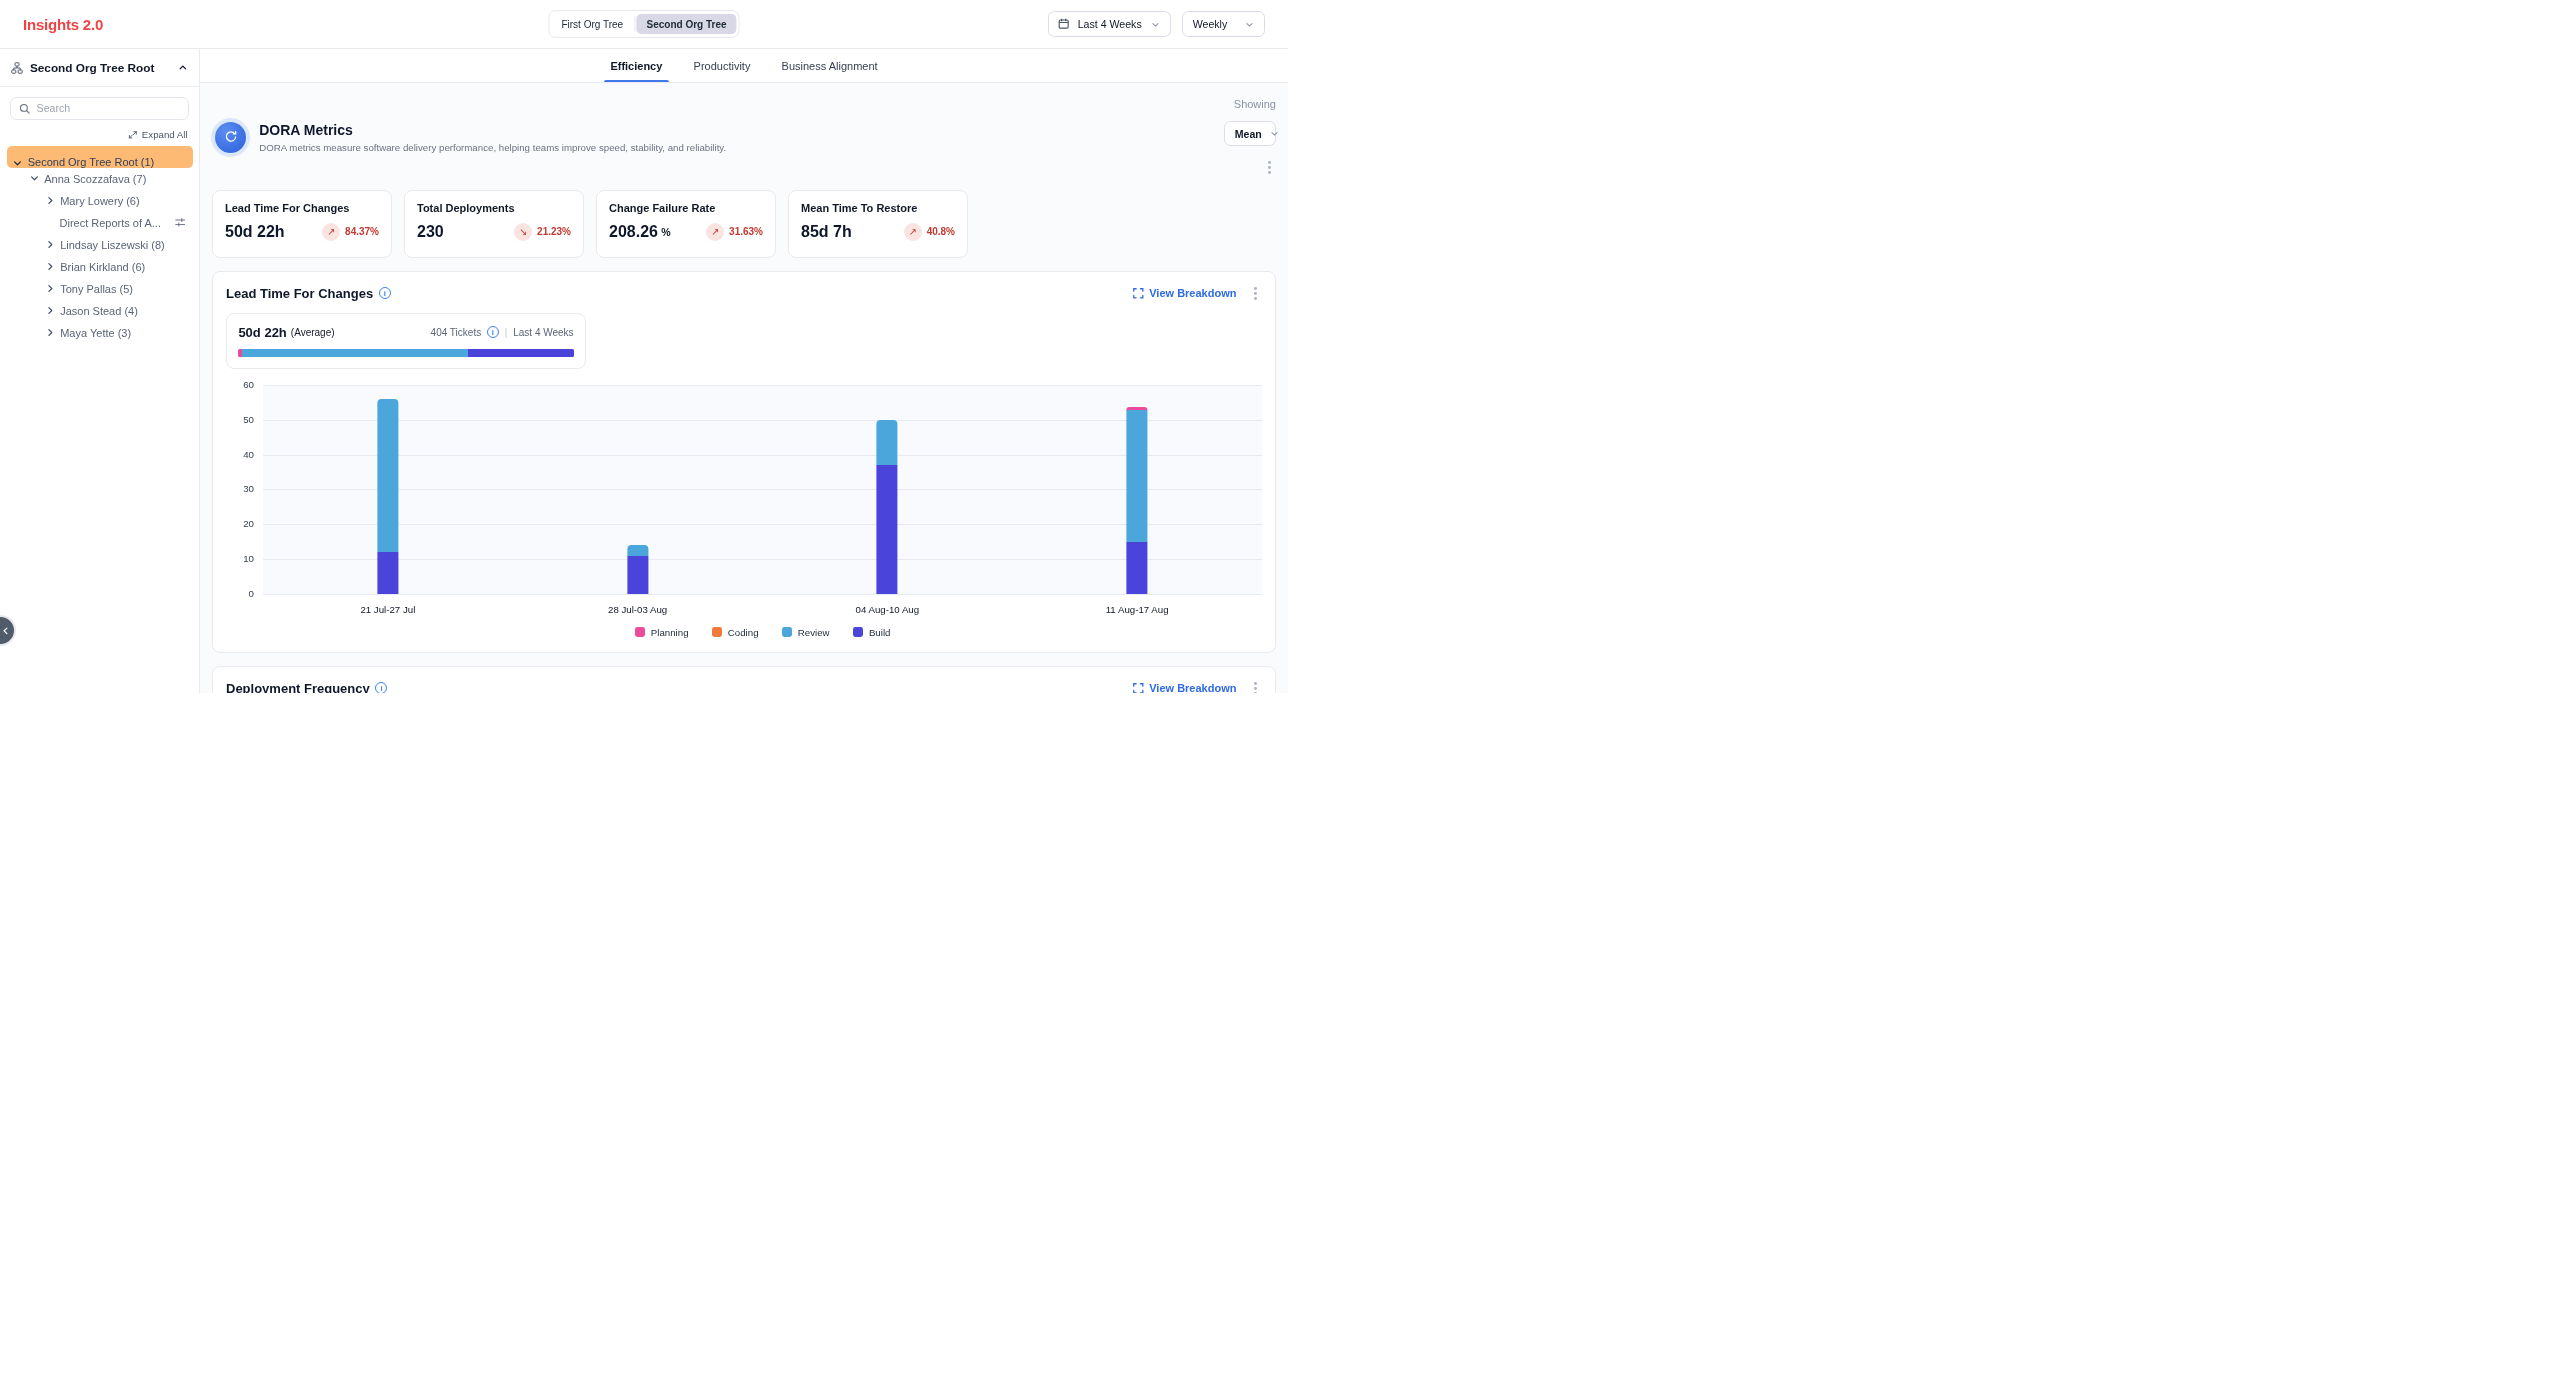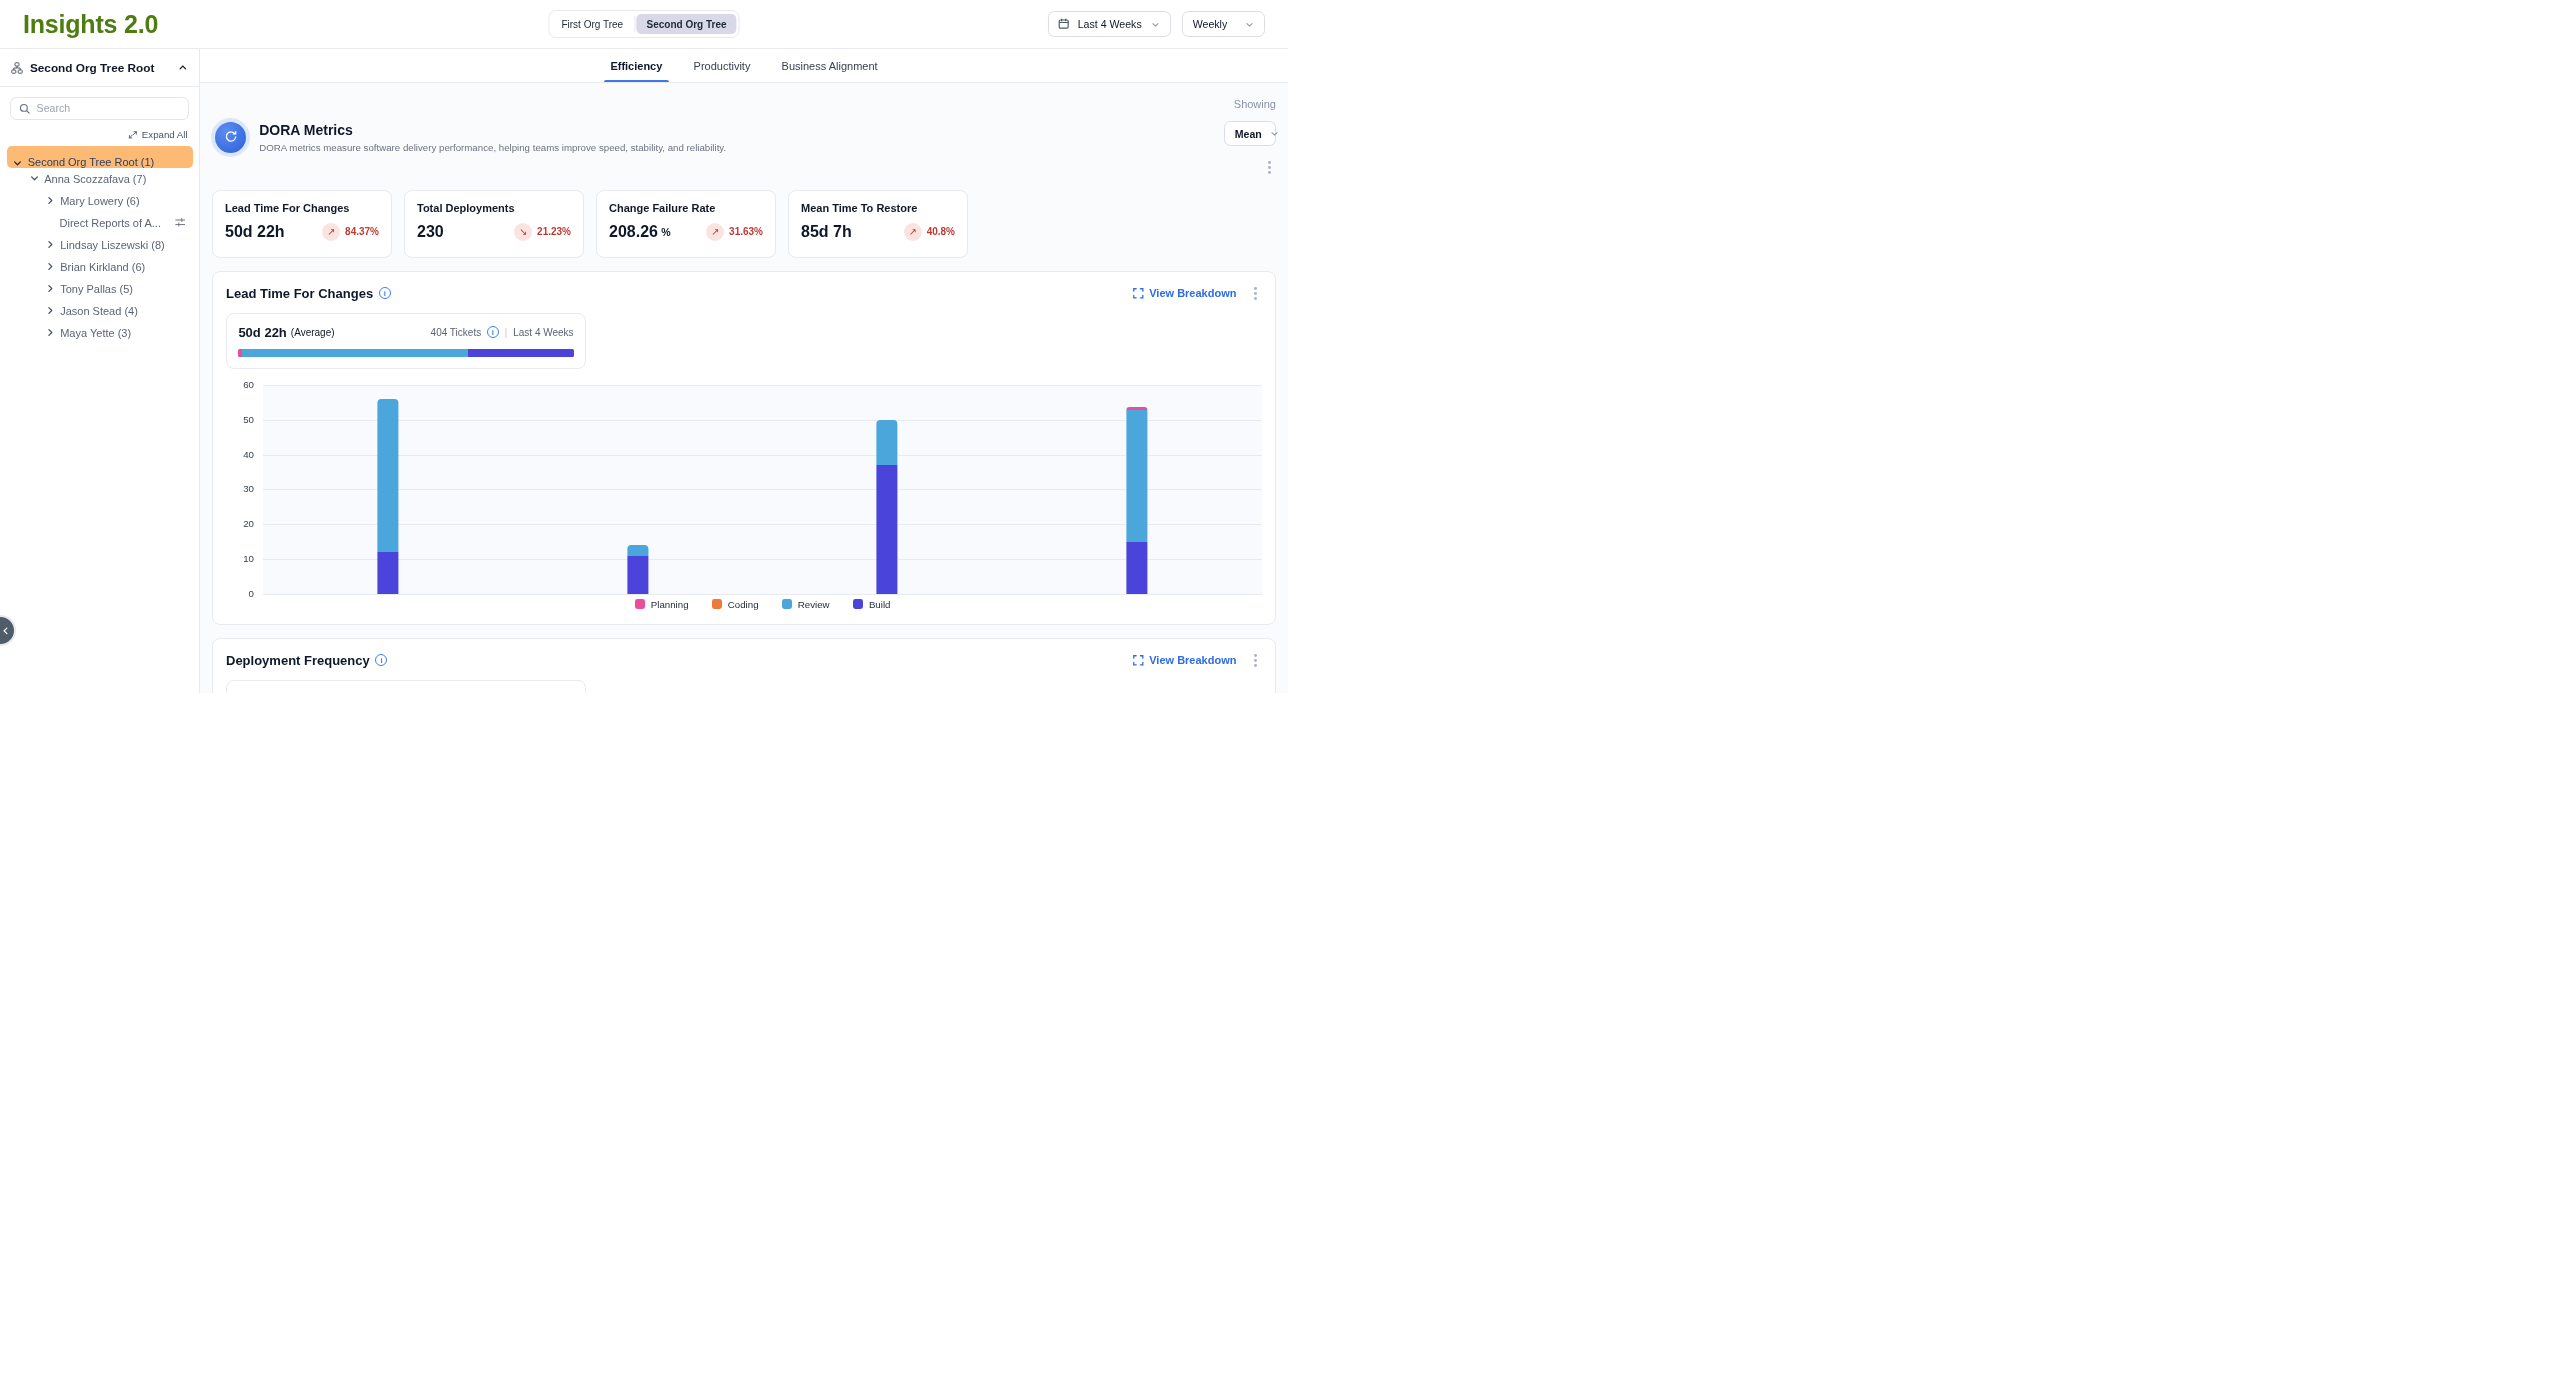--- a/index.html
+++ b/index.html
@@ -2,21 +2,21 @@
 <html style="font-size:13px"><head>
 <meta charset="utf-8">
 <style>
   * { margin:0; padding:0; box-sizing:border-box; }
   html,body { width:1288px; height:693px; overflow:hidden; background:#fff;
     font-family:"Liberation Sans", sans-serif; color:#111827; }
 
   
   .app-header { height:49px; display:flex; align-items:center; padding:0 23px;
     border-bottom:0.8px solid #E8EAEE; position:relative; background:#fff; }
-  .page-title { font-size:25px; font-weight:700; color:#4d7c0f; letter-spacing:-0.2px; }
+  .page-title { font-size:15px; font-weight:700; color:#ef4444; letter-spacing:-0.2px; }
   .org-toggle { position:absolute; left:50%; transform:translateX(-50%);
     display:flex; align-items:center; border:0.8px solid #E8E8F0; border-radius:7.3px;
     background:#fff; padding:2.4px; }
   .toggle-btn { border:none; background:transparent; font-family:inherit; font-size:10px;
     color:#1F2937; padding:4.9px 9.7px; border-radius:4.9px; cursor:pointer; white-space:nowrap; }
   .toggle-btn.active { background:#D9D8E6; font-weight:700; }
   .toggle-div { width:0.8px; height:16px; background:#E5E7EB; margin:0 1.6px; }
   .header-right { margin-left:auto; display:flex; gap:11.4px; }
   .select { display:flex; align-items:center; gap:8px; border:0.8px solid #DCDCE6;
     border-radius:6.5px; padding:5.7px 9.7px; font-size:10.6px; color:#111827; background:#fff;
@@ -447,20 +447,26 @@
               <div class="bar" style="left:62.5%">
                 <span style="height:129px;background:#4A44DB;"></span>
                 <span style="height:45px;background:#4AA6DB;border-radius:4px 4px 0 0;"></span>
               </div>
               <div class="bar" style="left:87.5%">
                 <span style="height:52px;background:#4A44DB;"></span>
                 <span style="height:132px;background:#4AA6DB;"></span>
                 <span style="height:2.4px;background:#EC4C9C;border-radius:4px 4px 0 0;"></span>
               </div>
             </div>
+          <div class="xlabels" id="xlabels">
+              <div class="xlabel" style="left:12.5%">21 Jul-27 Jul</div>
+              <div class="xlabel" style="left:37.5%">28 Jul-03 Aug</div>
+              <div class="xlabel" style="left:62.5%">04 Aug-10 Aug</div>
+              <div class="xlabel" style="left:87.5%">11 Aug-17 Aug</div>
+            </div>
           <div class="legend" id="legend">
               <div class="legend-item">
        <span class="legend-swatch" style="background:#EC4C9C"></span>
        <span>Planning</span>
      </div>
               <div class="legend-item">
        <span class="legend-swatch" style="background:#F0793C"></span>
        <span>Coding</span>
      </div>
               <div class="legend-item">

